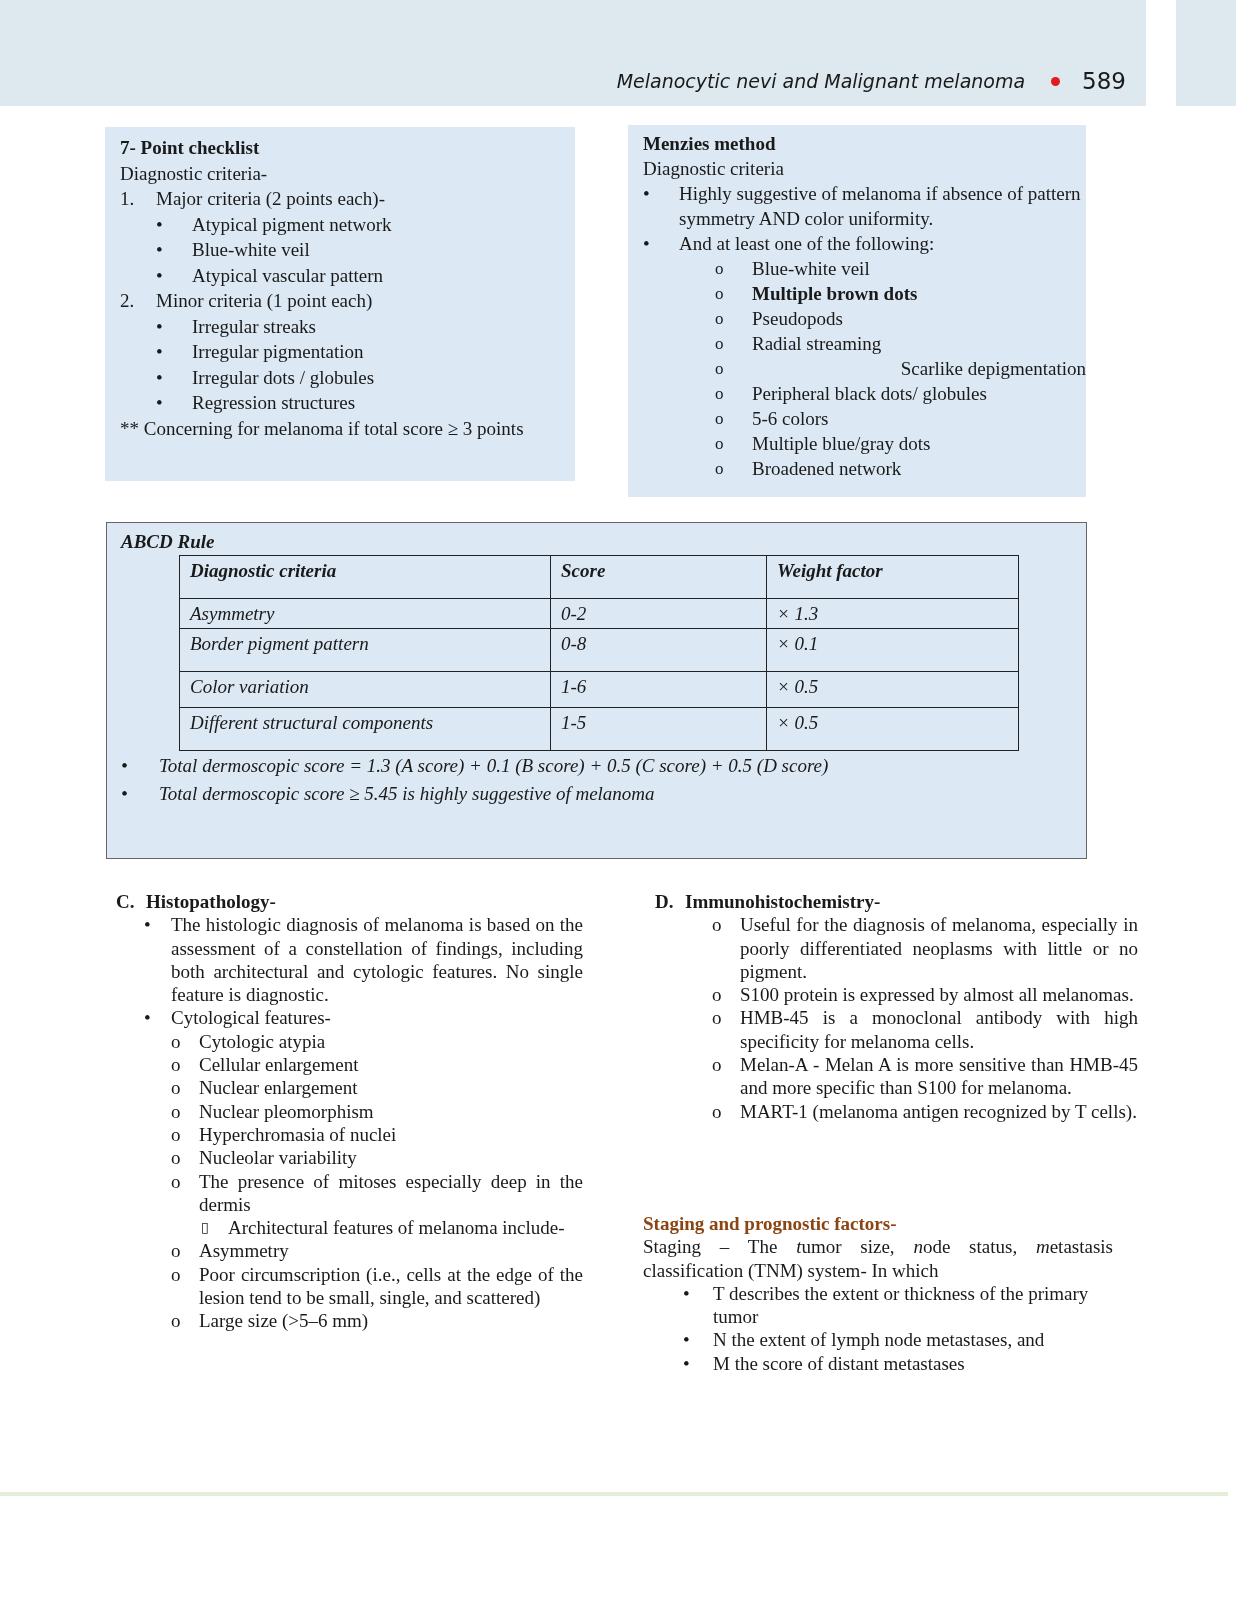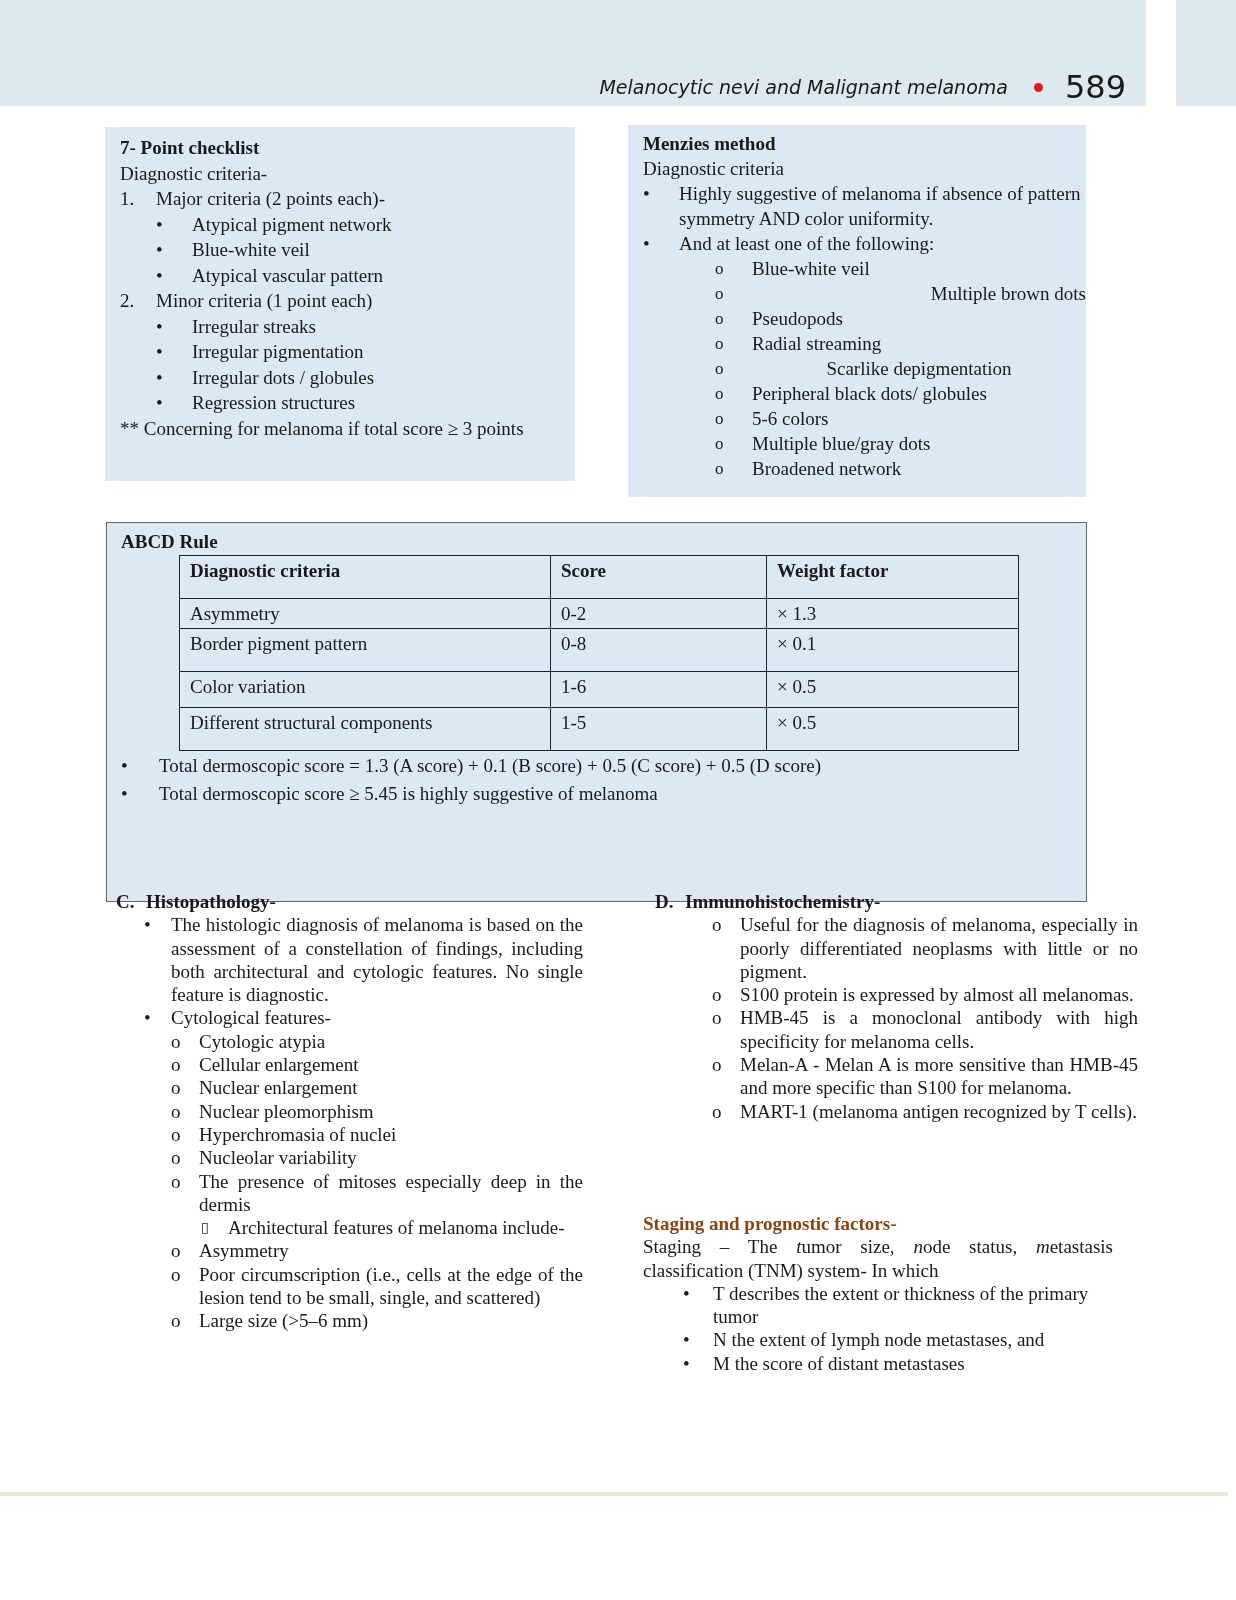--- a/index.html
+++ b/index.html
@@ -9,26 +9,26 @@
     overflow: hidden;
   }
   .header-band { position: absolute; left: 0; top: 0; width: 1146px; height: 106px; background: #dde8ef; }
   .header-band-right { position: absolute; left: 1176px; top: 0; width: 60px; height: 106px; background: #dde8ef; }
   .running-head {
     position: absolute; right: 110px; top: 68px; font-family: "DejaVu Sans", sans-serif;
     font-size: 20px; color: #1a1a1a; display: flex; align-items: center;
   }
   .running-head .title { font-style: italic; font-size: 19px; }
   .running-head .dot { width: 9px; height: 9px; border-radius: 50%; background: #e31b1b; margin: 0 22px 0 26px; display: inline-block; }
-  .running-head .page { font-size: 32px; }
+  .running-head .page { font-size: 23px; }
 
   .box { position: absolute; background: #dce8f4; font-size: 19px; line-height: 25.5px; }
   .box7 { left: 105px; top: 127px; width: 470px; height: 354px; padding: 8px 0 0 15px; box-sizing: border-box; }
   .boxM { left: 628px; top: 125px; width: 458px; height: 372px; padding: 6px 0 0 15px; box-sizing: border-box; line-height: 25px; }
-  .boxA { left: 106px; top: 522px; width: 981px; height: 380px; border: 1px solid #666; padding: 6px 0 0 14px; box-sizing: border-box; }
+  .boxA { left: 106px; top: 522px; width: 981px; height: 337px; border: 1px solid #666; padding: 6px 0 0 14px; box-sizing: border-box; font-style: italic; }
 
   .b { font-weight: bold; }
   .row { display: flex; }
   .num { width: 36px; }
   .bul { width: 36px; padding-left: 36px; box-sizing: content-box; }
   .bul-m { width: 36px; }
 
   table.abcd { border-collapse: collapse; margin-left: 58px; margin-top: 0px; width: 840px; font-size: 19px; }
   table.abcd td { border: 1.5px solid #222; padding: 2px 10px; vertical-align: top; }
   table.abcd td:nth-child(1) { width: 350px; }
@@ -117,33 +117,33 @@
       <span class="mk bul-m">•</span>
       <span class="tx" style="text-align:left">And at least one of the following:</span>
     </div>
   <div id="menzies-features">
       <div class="li" style="padding-left: 72px;">
         <span class="mk" style="width: 37px; font-size: 17px;">o</span>
         <span class="tx" style="text-align: left;">Blue-white veil</span>
       </div>
       <div class="li" style="padding-left: 72px;">
         <span class="mk" style="width: 37px; font-size: 17px;">o</span>
-        <span class="tx" style="text-align: right;">Multiple brown dots</span>
+        <span class="tx" style="text-align: left; font-weight: bold;">Multiple brown dots</span>
       </div>
       <div class="li" style="padding-left: 72px;">
         <span class="mk" style="width: 37px; font-size: 17px;">o</span>
         <span class="tx" style="text-align: left;">Pseudopods</span>
       </div>
       <div class="li" style="padding-left: 72px;">
         <span class="mk" style="width: 37px; font-size: 17px;">o</span>
         <span class="tx" style="text-align: left;">Radial streaming</span>
       </div>
       <div class="li" style="padding-left: 72px;">
         <span class="mk" style="width: 37px; font-size: 17px;">o</span>
-        <span class="tx" style="text-align: center;">Scarlike depigmentation</span>
+        <span class="tx" style="text-align: right;">Scarlike depigmentation</span>
       </div>
       <div class="li" style="padding-left: 72px;">
         <span class="mk" style="width: 37px; font-size: 17px;">o</span>
         <span class="tx" style="text-align: left;">Peripheral black dots/ globules</span>
       </div>
       <div class="li" style="padding-left: 72px;">
         <span class="mk" style="width: 37px; font-size: 17px;">o</span>
         <span class="tx" style="text-align: left;">5-6 colors</span>
       </div>
       <div class="li" style="padding-left: 72px;">

